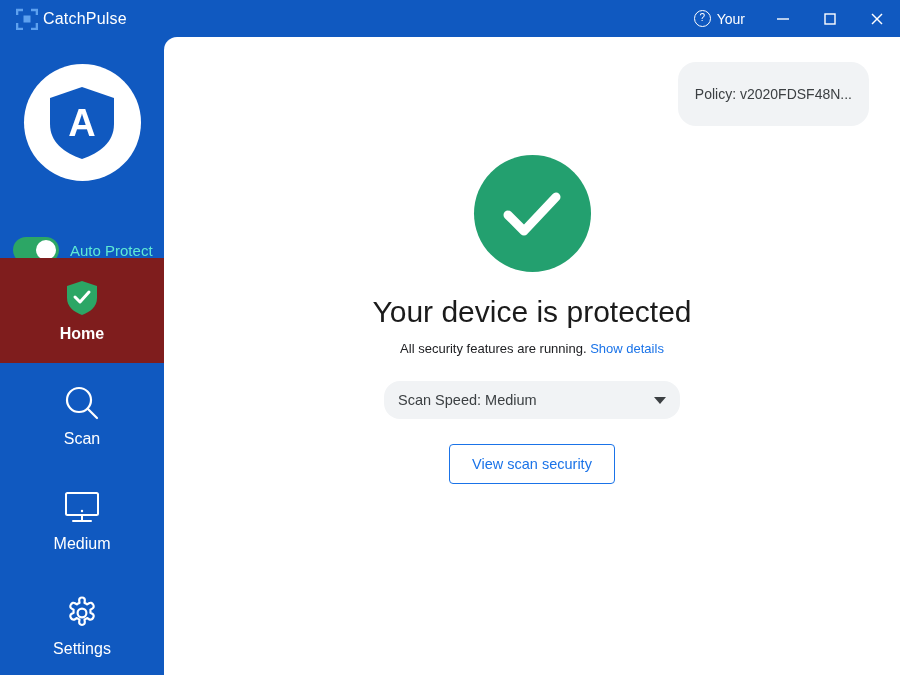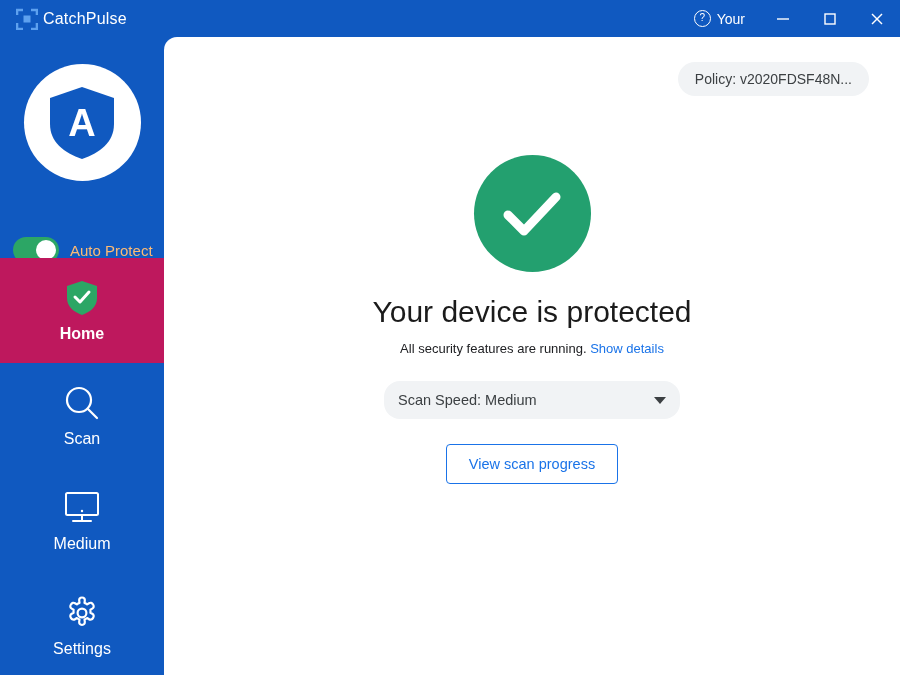--- a/index.html
+++ b/index.html
@@ -128,36 +128,36 @@
   .toggle-knob {
     position: absolute;
     top: 3px;
     right: 3px;
     width: 20px;
     height: 20px;
     border-radius: 50%;
     background: #ffffff;
   }
   .toggle-label {
-    color: #fdba74;
+    color: #5eead4;
     font-size: 15px;
   }
 
   .nav { position: absolute; top: 221px; left: 0; width: 164px; }
   .nav-item {
     height: 105px;
     display: flex;
     flex-direction: column;
     align-items: center;
     justify-content: center;
     gap: 7px;
     cursor: pointer;
     color: #ffffff;
   }
-  .nav-item.active { background: #be185d; }
+  .nav-item.active { background: #7f1d1d; }
   .nav-label { font-size: 16px; color: #ffffff; }
   .nav-item.active .nav-label { font-weight: bold; }
   .nav-icon { height: 40px; display: flex; align-items: center; justify-content: center; }
 
   
   .content {
     position: absolute;
     left: 164px;
     top: 37px;
     width: 736px;
@@ -165,21 +165,21 @@
     background: #ffffff;
     border-top-left-radius: 13px;
   }
   .policy-badge {
     position: absolute;
     top: 25px;
     right: 31px;
     background: #f1f3f5;
     color: #3c4043;
     font-size: 14px;
-    padding: 9px 17px;
+    padding: 24px 17px;
     border-radius: 18px;
     white-space: nowrap;
     cursor: pointer;
   }
   .status {
     position: absolute;
     top: 118px;
     left: 0; right: 0;
     display: flex;
     flex-direction: column;
@@ -377,18 +377,18 @@
       <div class="status-sub">
         <span>All security features are running.</span>
         <span class="status-link">Show details</span>
       </div>
 
       <div class="select-box">
         <span class="select-value">Scan Speed: Medium</span>
         <span class="caret"></span>
       </div>
 
-      <button class="scan-btn">View scan progress</button>
+      <button class="scan-btn">View scan security</button>
 
     </div>
   </div>
 
 </div>
 
 </body></html>

